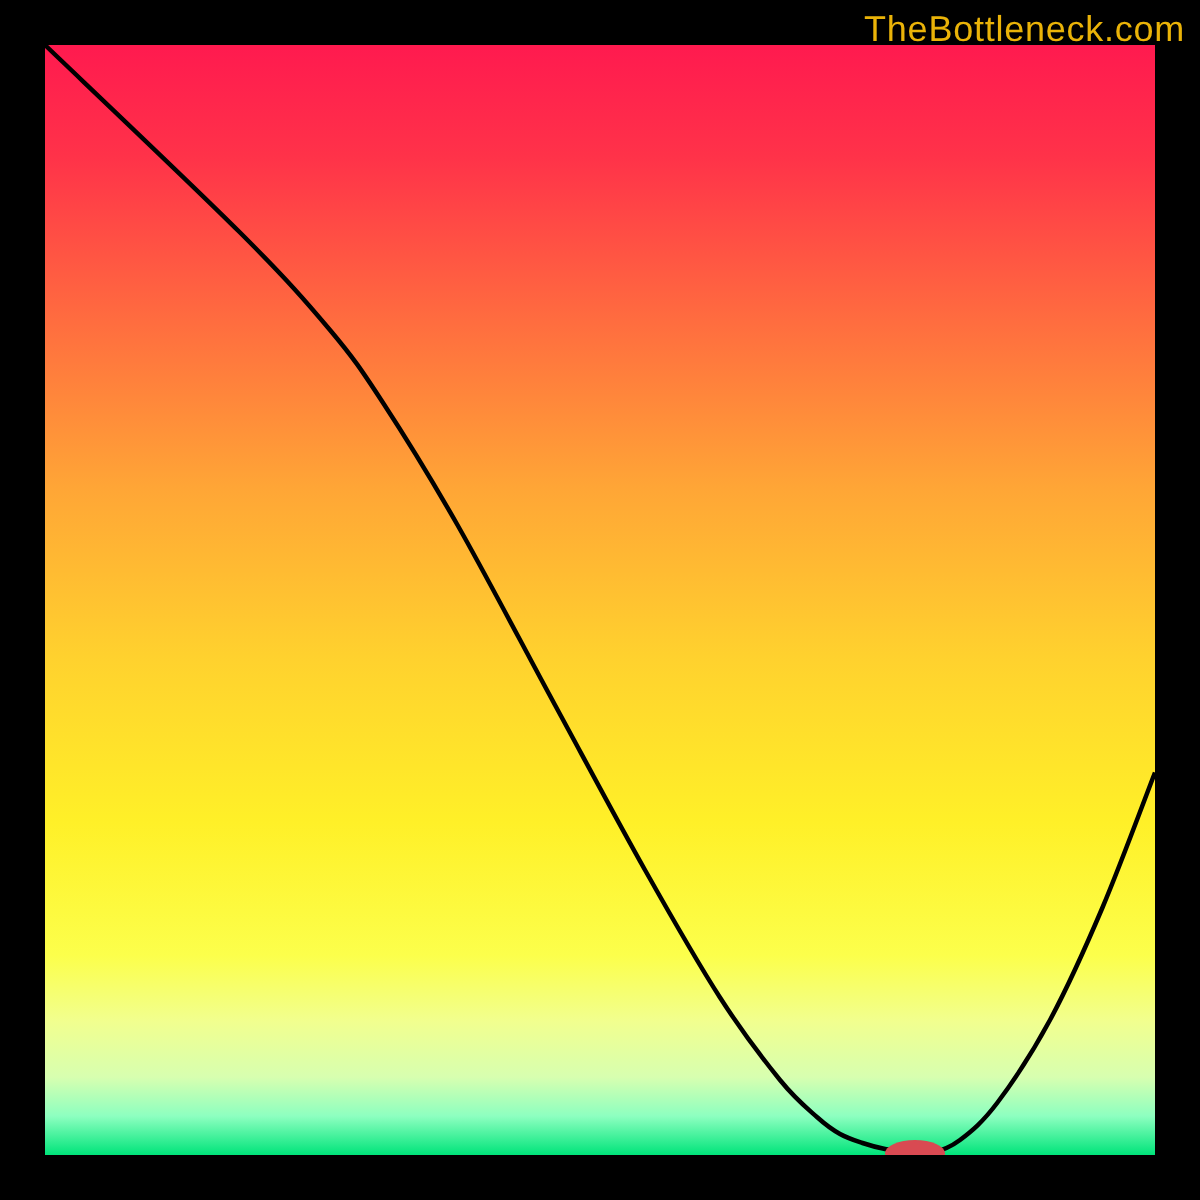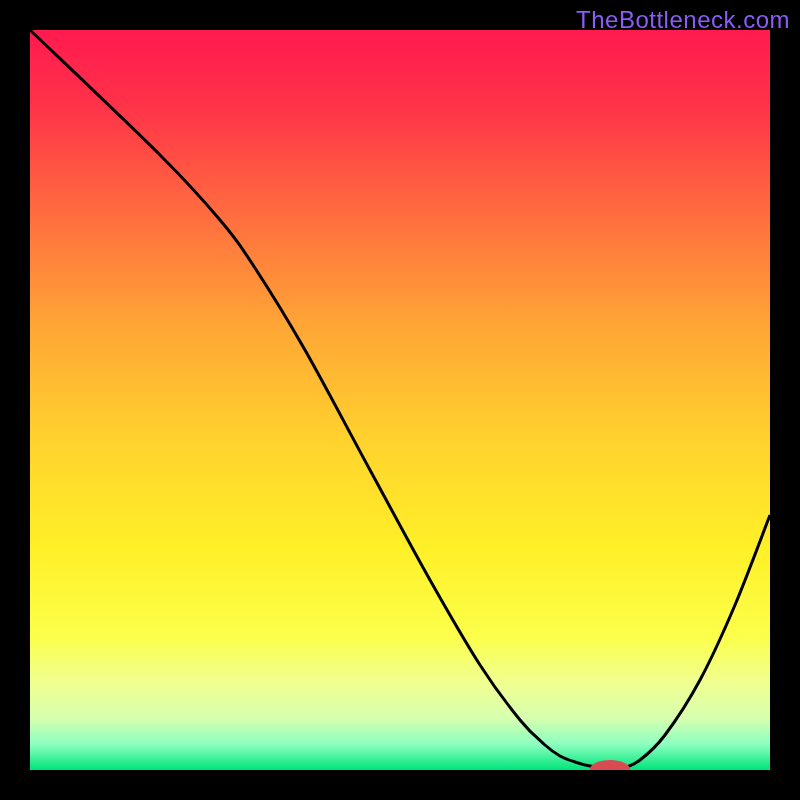--- a/index.html
+++ b/index.html
@@ -13,21 +13,21 @@
   .frame {
     position: relative;
     width: 800px;
     height: 800px;
     background: #000;
   }
   .watermark {
     position: absolute;
     top: 6px;
     right: 10px;
-    color: #8b5cf6;
+    color: #eab308;
     font-size: 24px;
     font-weight: 400;
     letter-spacing: 0.5px;
     z-index: 50;
   }
   svg {
     position: absolute;
     top: 0;
     left: 0;
   }

